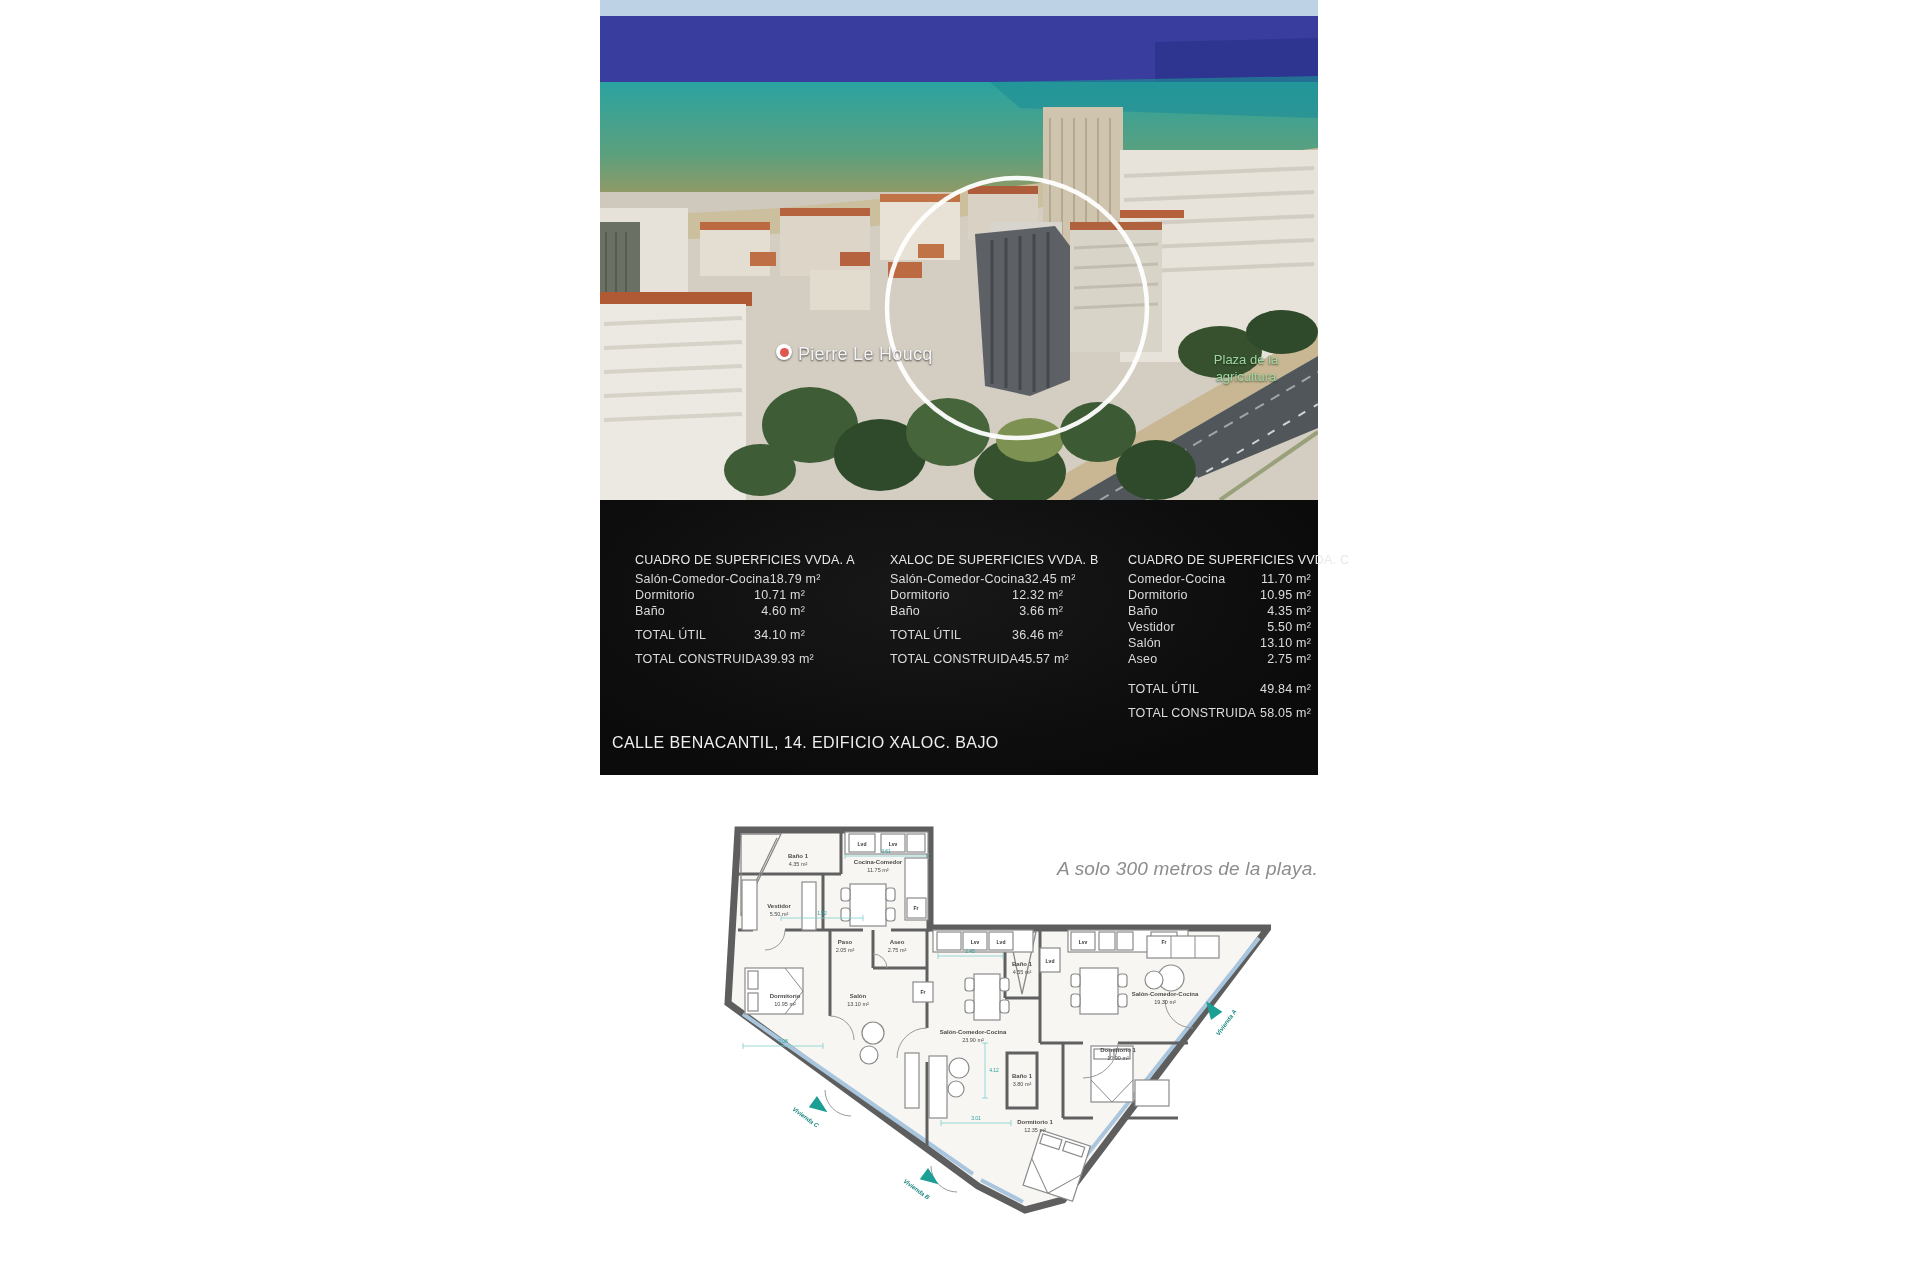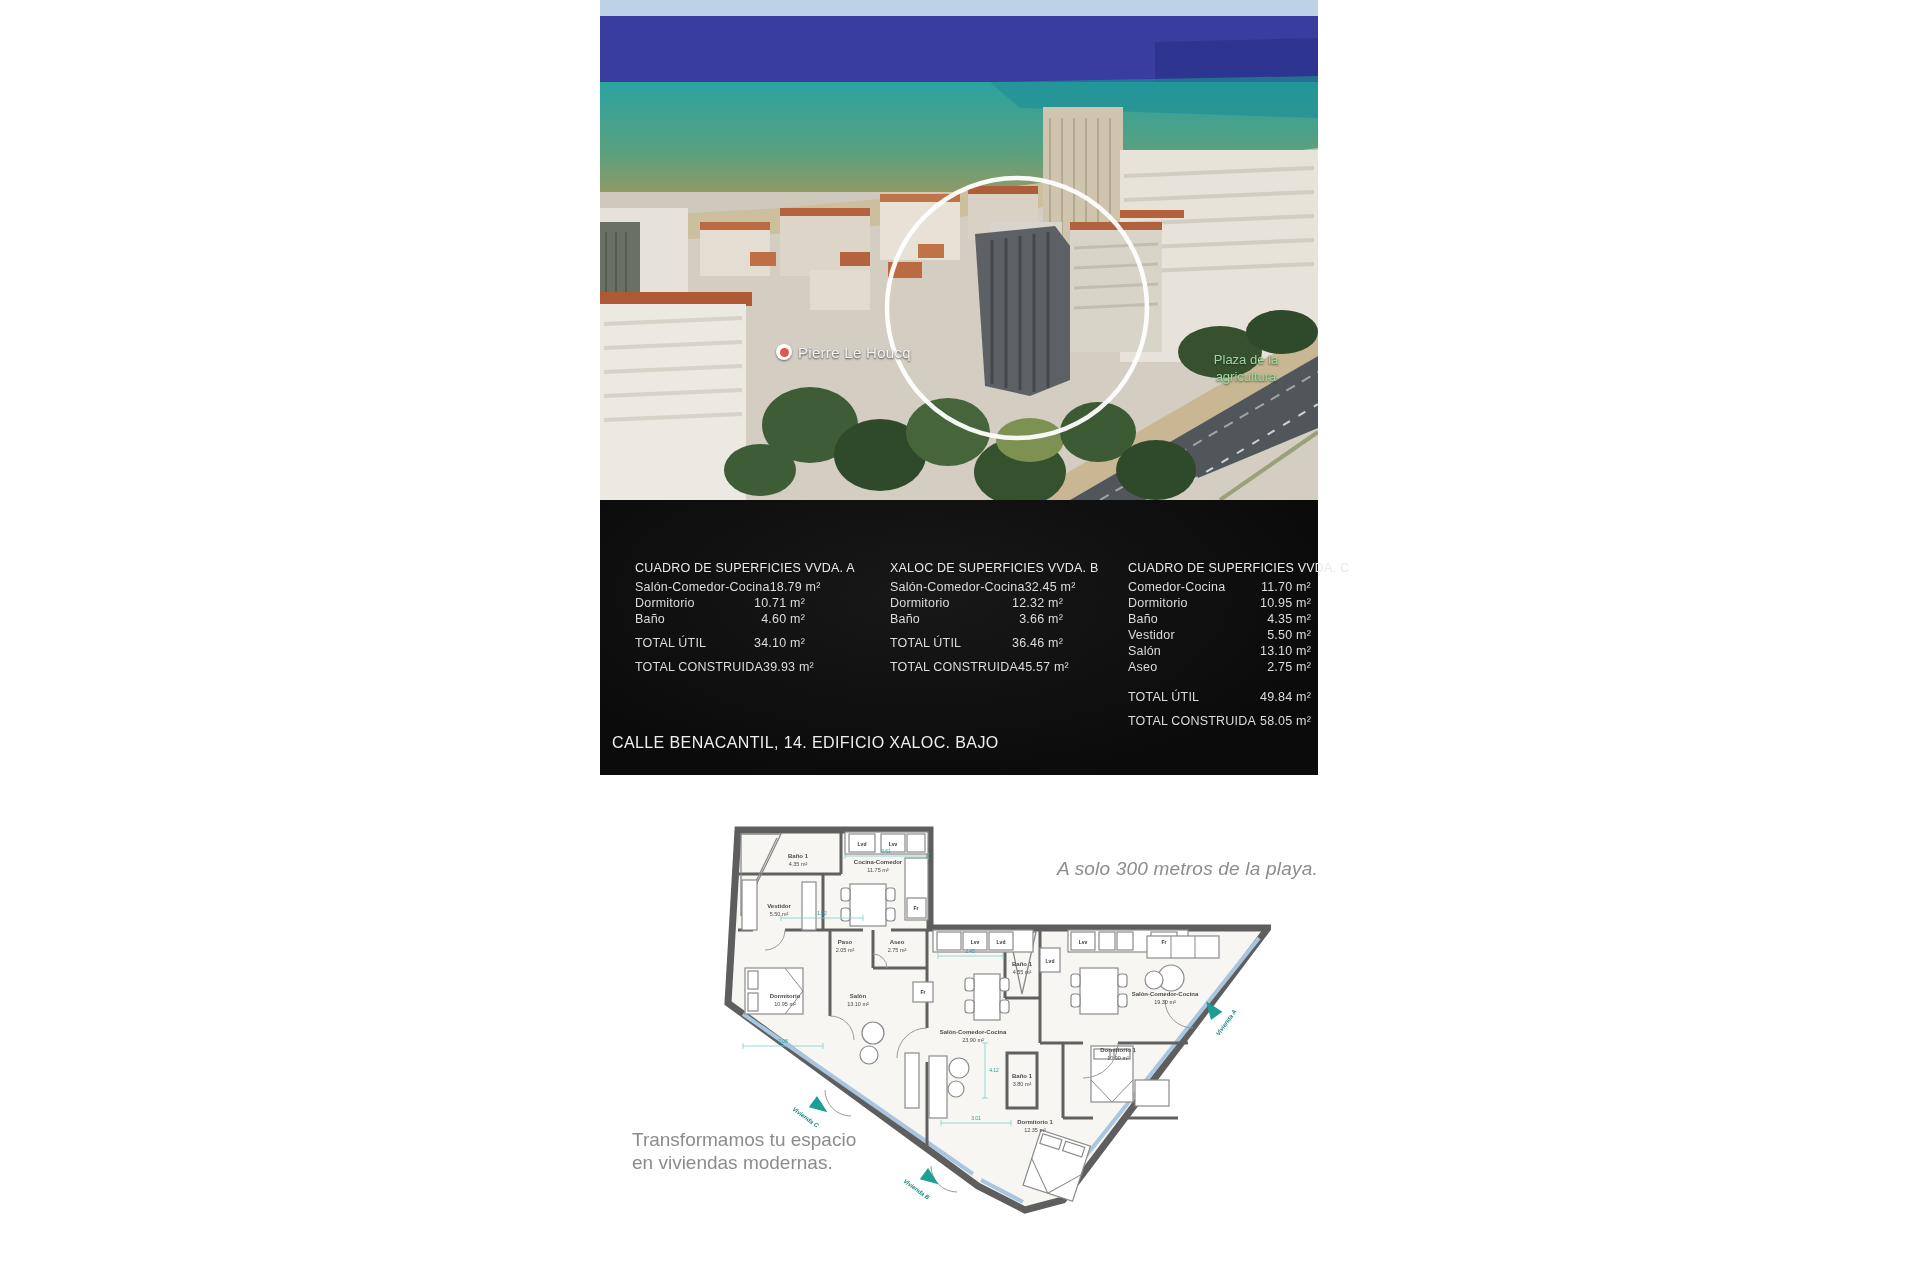--- a/index.html
+++ b/index.html
@@ -1,31 +1,31 @@
 <!DOCTYPE html>
 <html><head>
 <meta charset="utf-8">
 <style>
   html,body{margin:0;padding:0;background:#ffffff;}
   .page{position:relative;width:1920px;height:1280px;background:#ffffff;overflow:hidden;
         font-family:"Liberation Sans",sans-serif;}
   
   .photo{position:absolute;left:600px;top:0;width:718px;height:500px;overflow:hidden;background:#cfc9bd;}
-  .map-label-place{position:absolute;left:198px;top:344px;color:#f4f4f4;font-size:15px;
+  .map-label-place{position:absolute;left:198px;top:344px;color:#f4f4f4;font-size:18px;
         text-shadow:0 1px 2px rgba(40,40,40,.9);letter-spacing:.3px;}
   .map-label-park{position:absolute;left:598px;top:320px;width:96px;text-align:center;
         color:#9fd6a0;font-size:13px;line-height:17px;text-shadow:0 1px 2px rgba(20,40,20,.8);margin-top:31px;}
   .map-pin{position:absolute;left:176px;top:344px;width:16px;height:16px;border-radius:50%;
         background:#ffffff;box-shadow:0 1px 2px rgba(0,0,0,.5);}
   .map-pin::after{content:"";position:absolute;left:3.5px;top:3.5px;width:9px;height:9px;border-radius:50%;background:#df5650;}
   
   .panel{position:absolute;left:600px;top:500px;width:718px;height:275px;
         background:radial-gradient(ellipse at 45% 35%, #181818 0%, #0b0b0b 75%);color:#dcdcdc;}
   .stable{position:absolute;font-size:12.5px;line-height:16px;letter-spacing:.2px;}
-  .stable-title{color:#e9e9e9;margin-bottom:3px;white-space:nowrap;margin-top:8px;}
+  .stable-title{color:#e9e9e9;margin-bottom:3px;white-space:nowrap;}
   .srow{display:flex;justify-content:space-between;white-space:nowrap;}
   .srow .val{text-align:center;}
   .total-row{margin-top:8px;}
   .address{position:absolute;left:12px;top:234px;font-size:16px;color:#efefef;letter-spacing:.4px;white-space:nowrap;}
   
   .headline{position:absolute;left:1057px;top:858px;font-size:19px;color:#8c8c8c;letter-spacing:.2px;white-space:nowrap;font-style:italic;}
   .tagline{position:absolute;left:632px;top:1128px;font-size:19px;color:#8c8c8c;line-height:23px;}
   .plan{position:absolute;left:723px;top:818px;width:548px;height:400px;}
   
   .rl{font:700 6px "Liberation Sans",sans-serif;fill:#4a4a4a;text-anchor:middle;}
@@ -241,24 +241,20 @@
       <div class="srow total-row">
           <span>TOTAL CONSTRUIDA</span>
           <span class="val">58.05 m²</span>
         </div>
     </div>
 
     <div class="address">CALLE BENACANTIL, 14. EDIFICIO XALOC. BAJO</div>
   </div>
 
   <div class="headline">A solo 300 metros de la playa.</div>
-  <div class="tagline">
-    <div>Transformamos tu espacio</div>
-    <div>en viviendas modernas.</div>
-  </div>
 
   <svg class="plan" viewBox="0 0 548 400">
     <defs>
       <pattern id="hatch" width="5" height="5" patternUnits="userSpaceOnUse" patternTransform="rotate(45)">
         <line x1="0" y1="0" x2="0" y2="5" stroke="#9a9a9a" stroke-width="1"></line>
       </pattern>
     </defs>
 
     <path d="M15,12 H207 V110 H545 L340,382 L302,392 L255,368 L5,185 Z" fill="#f7f6f2" stroke="#5e5e5e" stroke-width="7"></path>
 

